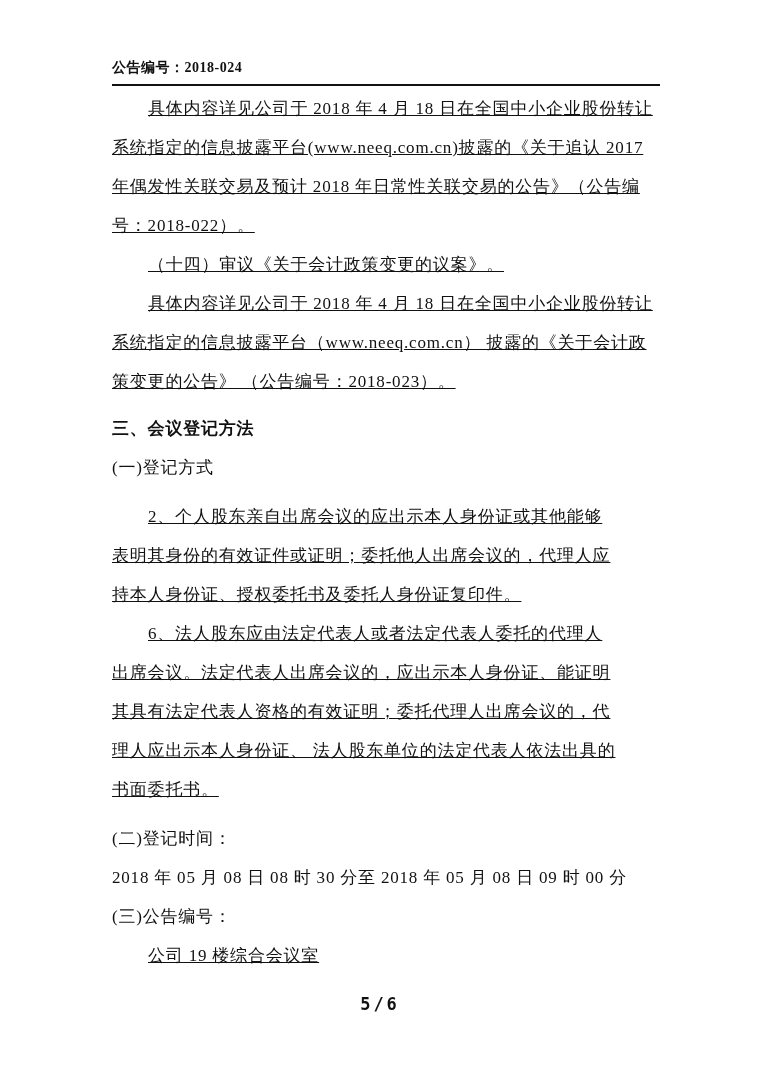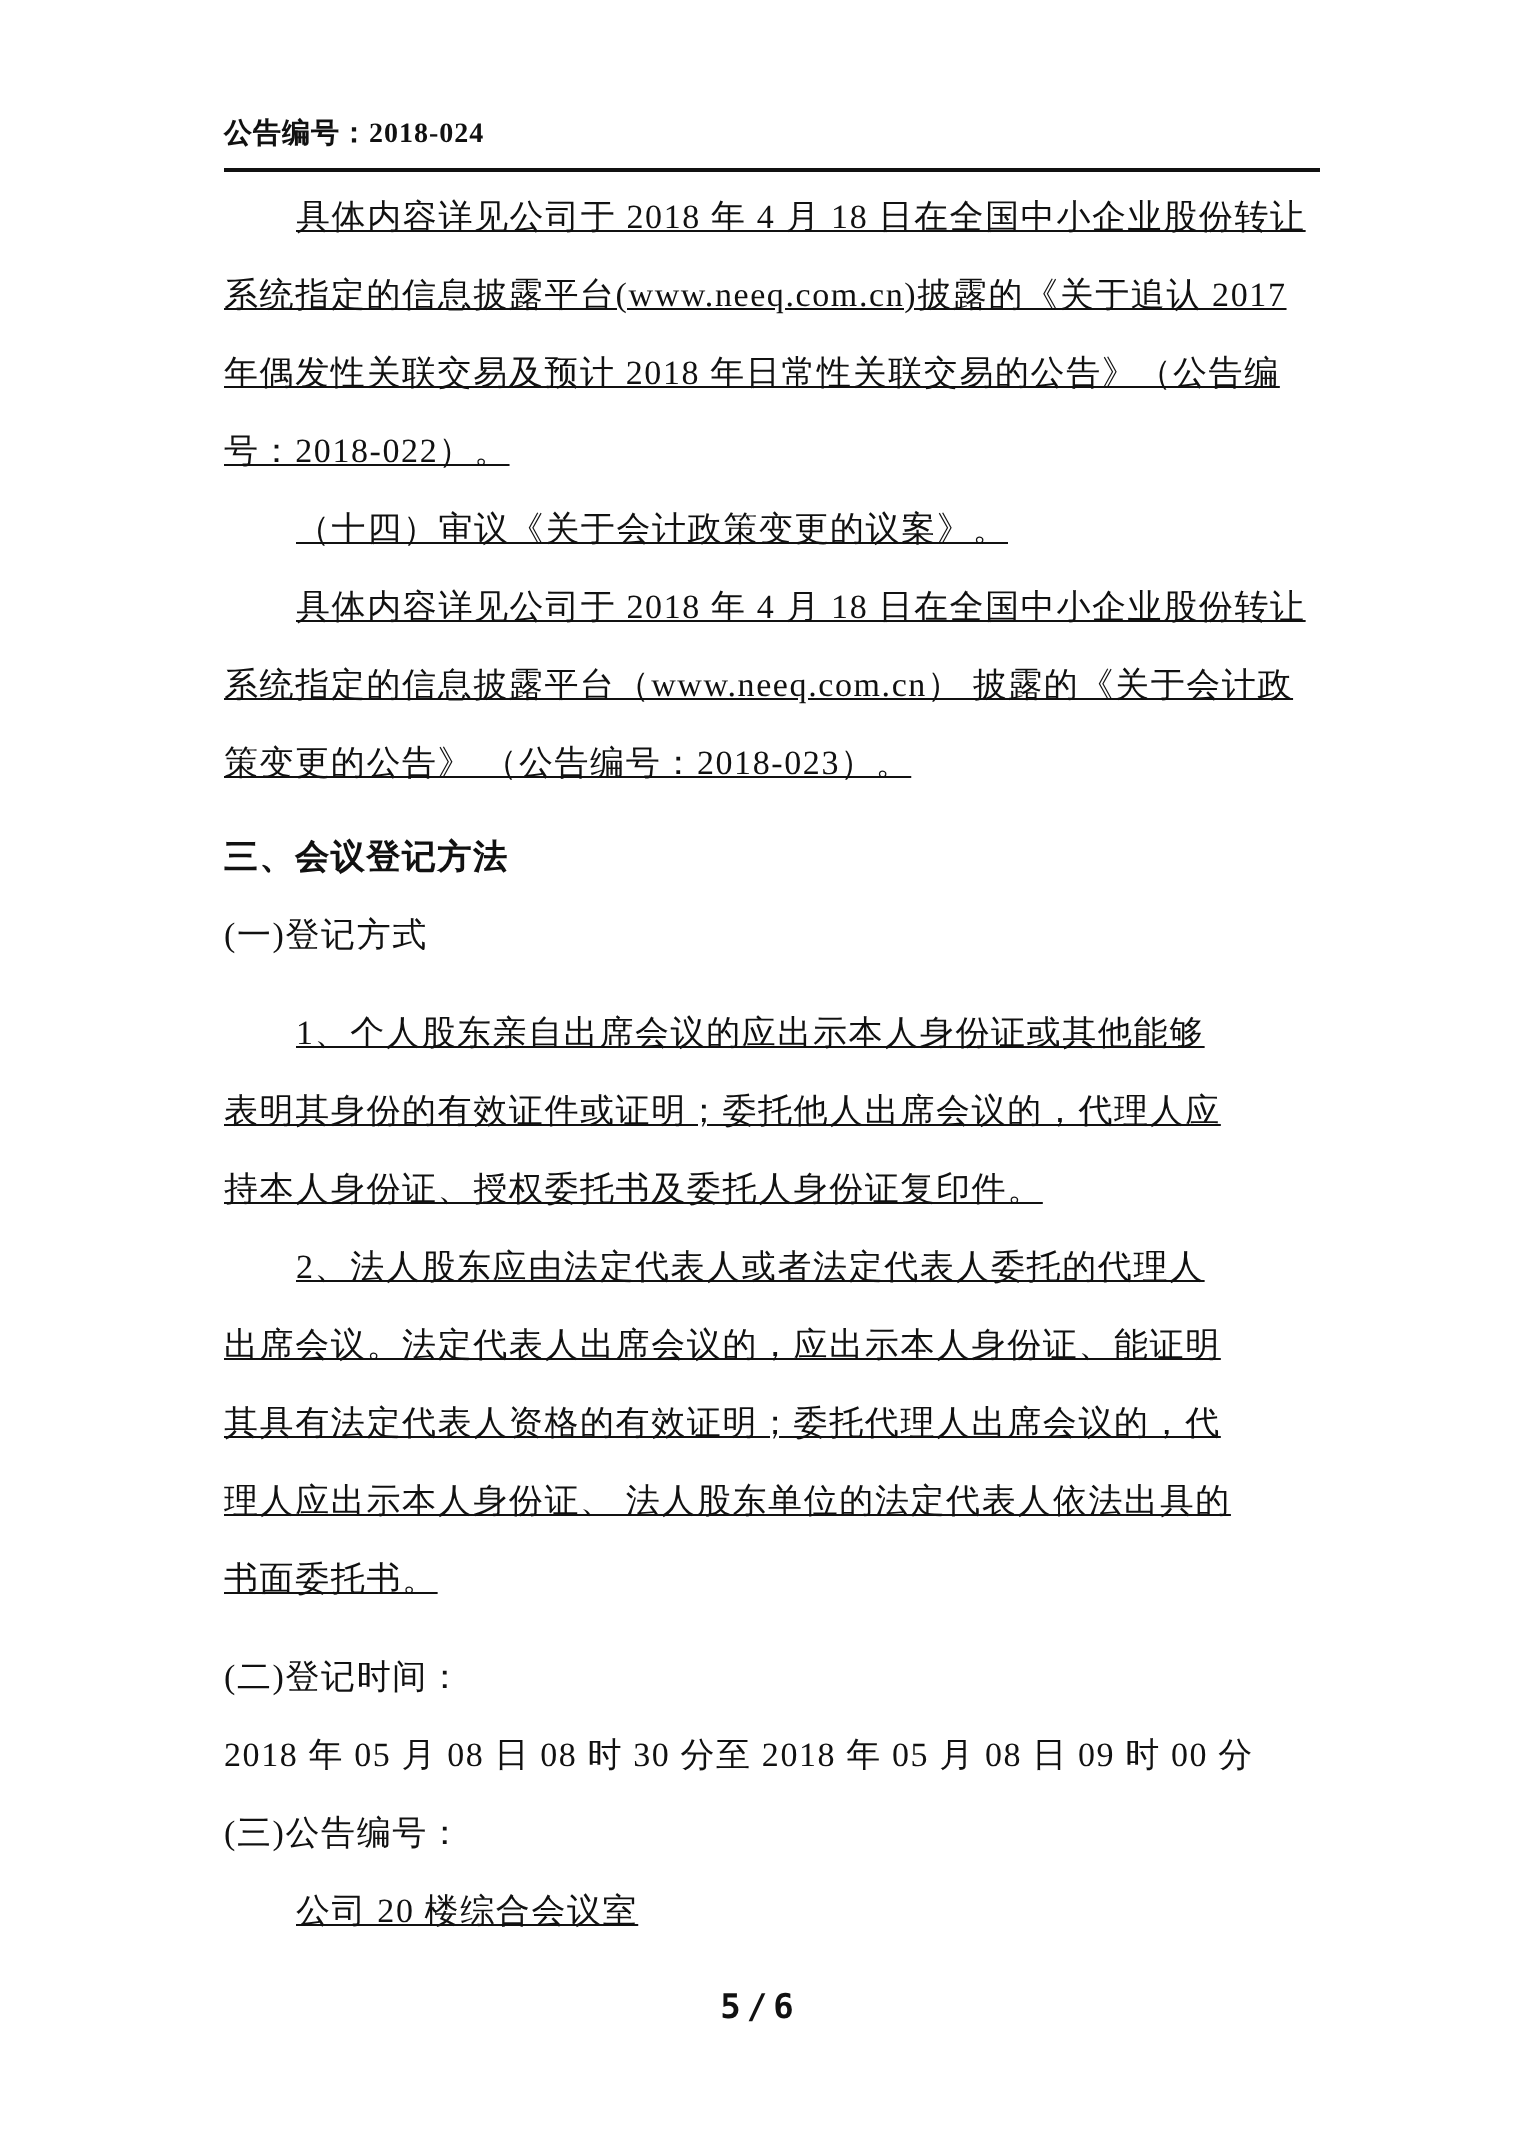--- a/index.html
+++ b/index.html
@@ -82,31 +82,31 @@
     <p class="para indent">具体内容详见公司于 2018 年 4 月 18 日在全国中小企业股份转让
 系统指定的信息披露平台(www.neeq.com.cn)披露的《关于追认 2017
 年偶发性关联交易及预计 2018 年日常性关联交易的公告》（公告编
 号：2018-022）。</p>
     <p class="para indent">（十四）审议《关于会计政策变更的议案》。</p>
     <p class="para indent">具体内容详见公司于 2018 年 4 月 18 日在全国中小企业股份转让
 系统指定的信息披露平台（www.neeq.com.cn） 披露的《关于会计政
 策变更的公告》 （公告编号：2018-023）。</p>
     <p class="section-heading">三、会议登记方法</p>
     <p class="para">(一)登记方式</p>
-    <p class="para indent gap-md">1、个人股东亲自出席会议的应出示本人身份证或其他能够
+    <p class="para indent gap-md">2、个人股东亲自出席会议的应出示本人身份证或其他能够
 表明其身份的有效证件或证明；委托他人出席会议的，代理人应
 持本人身份证、授权委托书及委托人身份证复印件。</p>
-    <p class="para indent">2、法人股东应由法定代表人或者法定代表人委托的代理人
+    <p class="para indent">6、法人股东应由法定代表人或者法定代表人委托的代理人
 出席会议。法定代表人出席会议的，应出示本人身份证、能证明
 其具有法定代表人资格的有效证明；委托代理人出席会议的，代
 理人应出示本人身份证、 法人股东单位的法定代表人依法出具的
 书面委托书。</p>
     <p class="para gap-md">(二)登记时间：</p>
     <p class="para">2018 年 05 月 08 日 08 时 30 分至 2018 年 05 月 08 日 09 时 00 分</p>
     <p class="para">(三)公告编号：</p>
-    <p class="para indent">公司 20 楼综合会议室</p>
+    <p class="para indent">公司 19 楼综合会议室</p>
   </div>
 
   <div class="footer">
     <span>5/6</span>
   </div>
 
 </div>
 
 </body></html>

